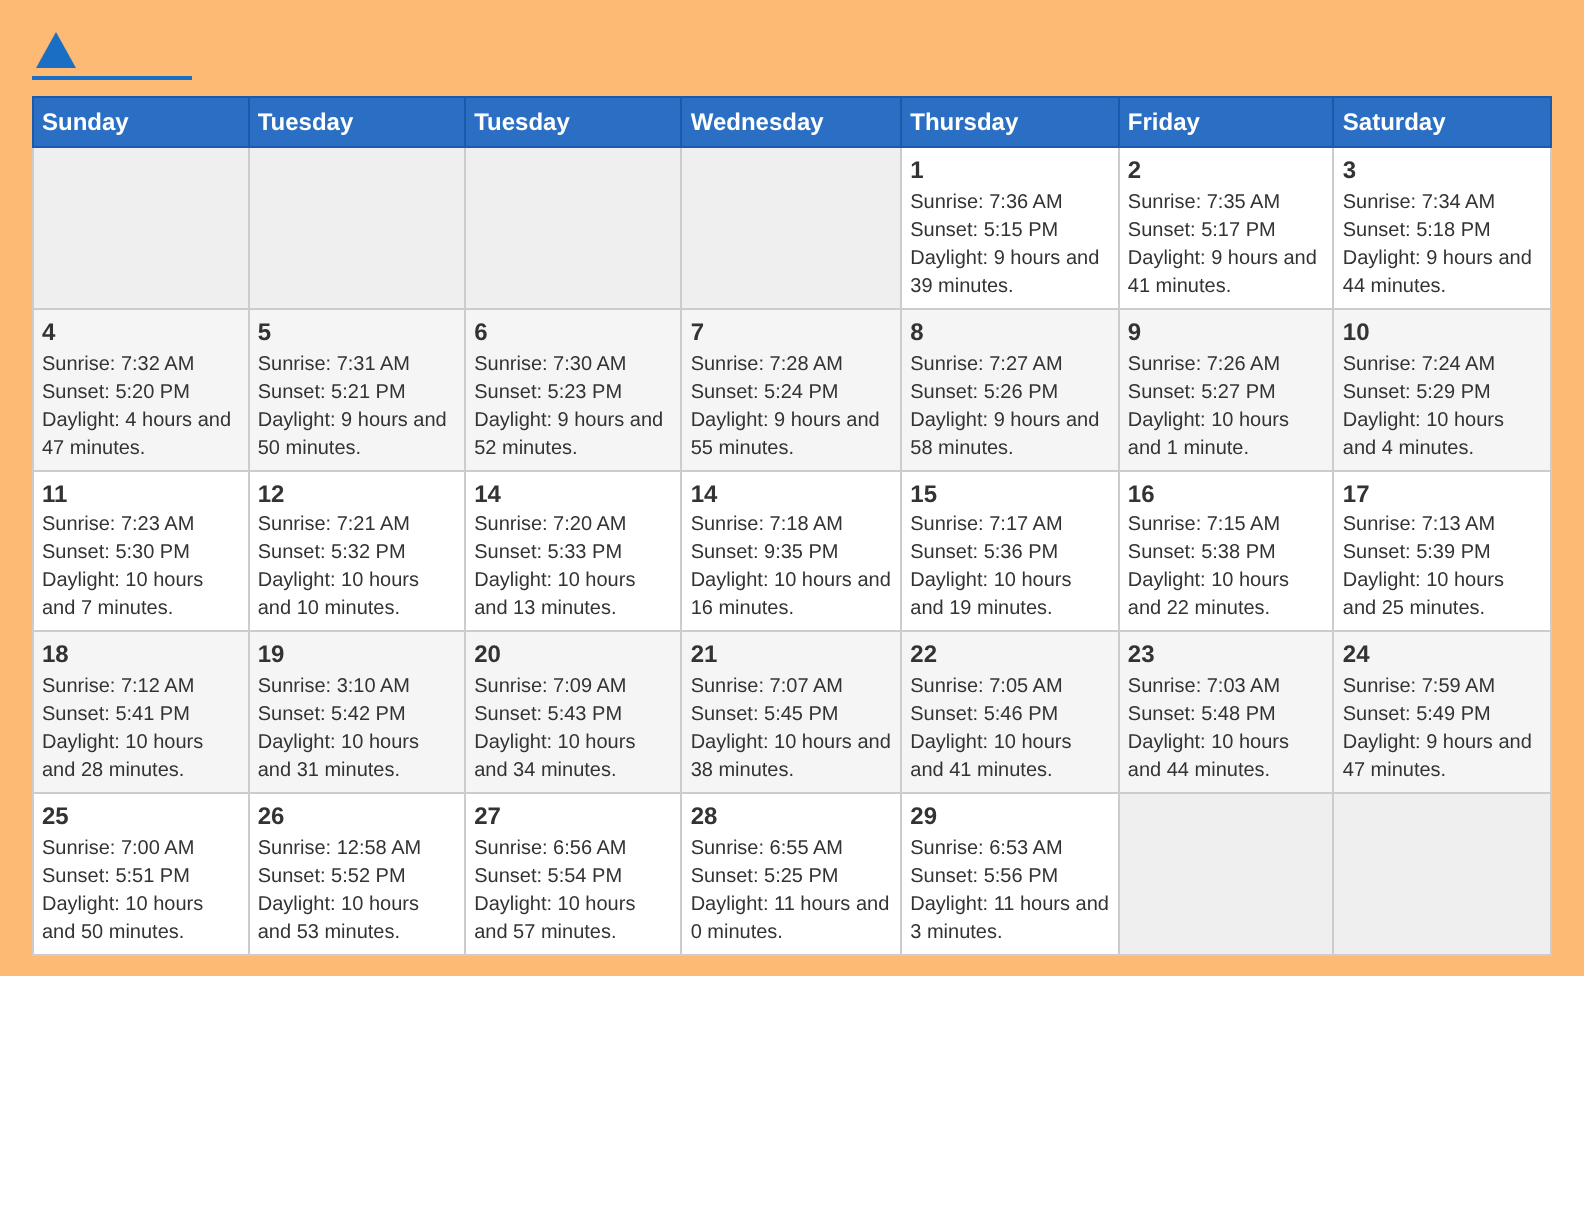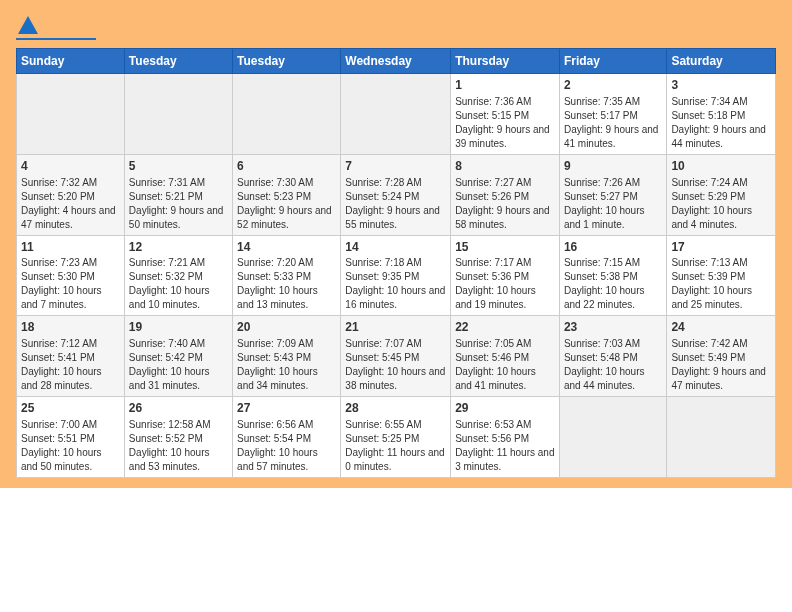--- a/index.html
+++ b/index.html
@@ -162,26 +162,26 @@
           <td><span class="day-num">11</span><span>Sunrise: 7:23 AM</span><br><span>Sunset: 5:30 PM</span><br><span>Daylight: 10 hours and 7 minutes.</span></td>
           <td><span class="day-num">12</span><span>Sunrise: 7:21 AM</span><br><span>Sunset: 5:32 PM</span><br><span>Daylight: 10 hours and 10 minutes.</span></td>
           <td><span class="day-num">14</span><span>Sunrise: 7:20 AM</span><br><span>Sunset: 5:33 PM</span><br><span>Daylight: 10 hours and 13 minutes.</span></td>
           <td><span class="day-num">14</span><span>Sunrise: 7:18 AM</span><br><span>Sunset: 9:35 PM</span><br><span>Daylight: 10 hours and 16 minutes.</span></td>
           <td><span class="day-num">15</span><span>Sunrise: 7:17 AM</span><br><span>Sunset: 5:36 PM</span><br><span>Daylight: 10 hours and 19 minutes.</span></td>
           <td><span class="day-num">16</span><span>Sunrise: 7:15 AM</span><br><span>Sunset: 5:38 PM</span><br><span>Daylight: 10 hours and 22 minutes.</span></td>
           <td><span class="day-num">17</span><span>Sunrise: 7:13 AM</span><br><span>Sunset: 5:39 PM</span><br><span>Daylight: 10 hours and 25 minutes.</span></td>
         </tr>
         <tr>
           <td><span class="day-num">18</span><span>Sunrise: 7:12 AM</span><br><span>Sunset: 5:41 PM</span><br><span>Daylight: 10 hours and 28 minutes.</span></td>
-          <td><span class="day-num">19</span><span>Sunrise: 7:40 AM</span><br><span>Sunset: 5:42 PM</span><br><span>Daylight: 10 hours and 31 minutes.</span></td>
+          <td><span class="day-num">19</span><span>Sunrise: 3:10 AM</span><br><span>Sunset: 5:42 PM</span><br><span>Daylight: 10 hours and 31 minutes.</span></td>
           <td><span class="day-num">20</span><span>Sunrise: 7:09 AM</span><br><span>Sunset: 5:43 PM</span><br><span>Daylight: 10 hours and 34 minutes.</span></td>
           <td><span class="day-num">21</span><span>Sunrise: 7:07 AM</span><br><span>Sunset: 5:45 PM</span><br><span>Daylight: 10 hours and 38 minutes.</span></td>
           <td><span class="day-num">22</span><span>Sunrise: 7:05 AM</span><br><span>Sunset: 5:46 PM</span><br><span>Daylight: 10 hours and 41 minutes.</span></td>
           <td><span class="day-num">23</span><span>Sunrise: 7:03 AM</span><br><span>Sunset: 5:48 PM</span><br><span>Daylight: 10 hours and 44 minutes.</span></td>
-          <td><span class="day-num">24</span><span>Sunrise: 7:42 AM</span><br><span>Sunset: 5:49 PM</span><br><span>Daylight: 9 hours and 47 minutes.</span></td>
+          <td><span class="day-num">24</span><span>Sunrise: 7:59 AM</span><br><span>Sunset: 5:49 PM</span><br><span>Daylight: 9 hours and 47 minutes.</span></td>
         </tr>
         <tr>
           <td><span class="day-num">25</span><span>Sunrise: 7:00 AM</span><br><span>Sunset: 5:51 PM</span><br><span>Daylight: 10 hours and 50 minutes.</span></td>
           <td><span class="day-num">26</span><span>Sunrise: 12:58 AM</span><br><span>Sunset: 5:52 PM</span><br><span>Daylight: 10 hours and 53 minutes.</span></td>
           <td><span class="day-num">27</span><span>Sunrise: 6:56 AM</span><br><span>Sunset: 5:54 PM</span><br><span>Daylight: 10 hours and 57 minutes.</span></td>
           <td><span class="day-num">28</span><span>Sunrise: 6:55 AM</span><br><span>Sunset: 5:25 PM</span><br><span>Daylight: 11 hours and 0 minutes.</span></td>
           <td><span class="day-num">29</span><span>Sunrise: 6:53 AM</span><br><span>Sunset: 5:56 PM</span><br><span>Daylight: 11 hours and 3 minutes.</span></td>
           <td class="empty"></td>
           <td class="empty"></td>
         </tr>

